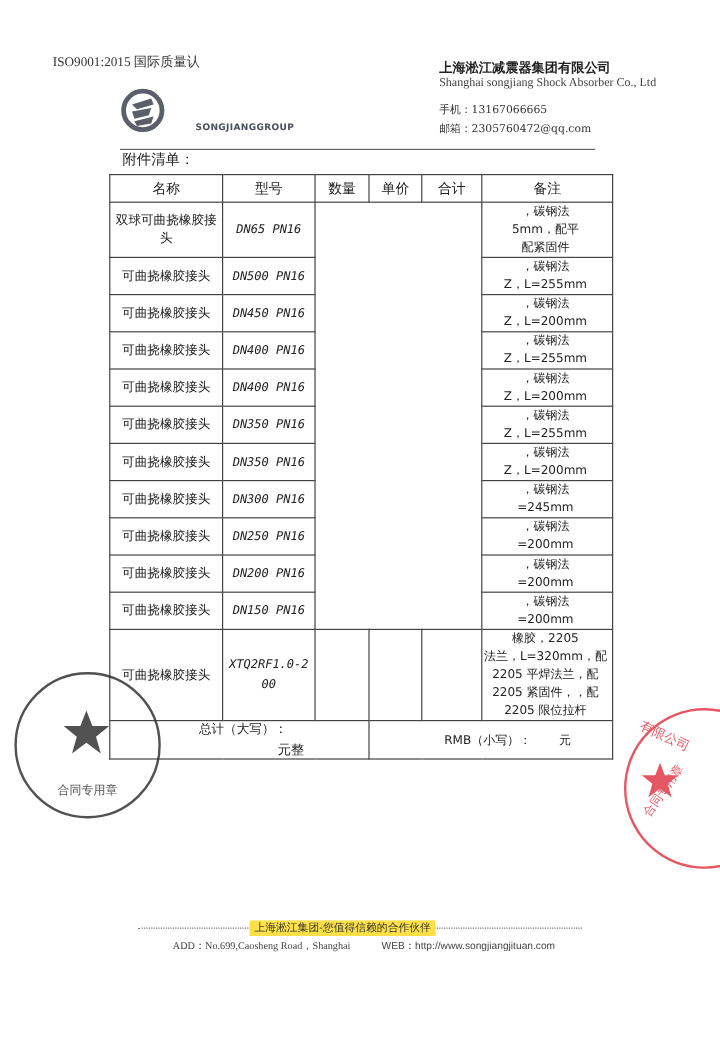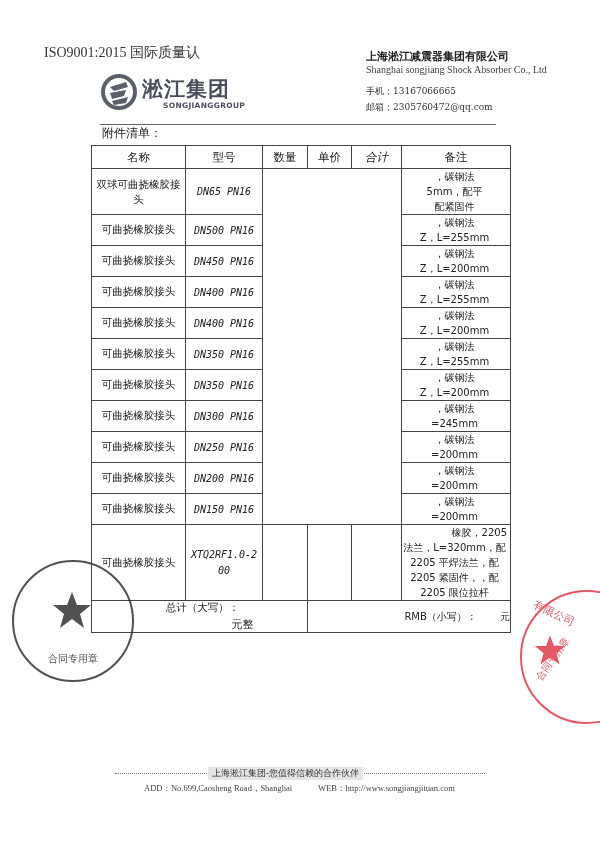--- a/index.html
+++ b/index.html
@@ -1,69 +1,68 @@
 <!DOCTYPE html>
 <html><head>
 <meta charset="utf-8">
 <style>
   html, body { margin: 0; padding: 0; }
   body {
     width: 600px; height: 866px; background: #ffffff; position: relative; overflow: hidden;
     font-family: "DejaVu Serif", "Liberation Serif", serif; color: #222;
   }
   .abs { position: absolute; }
-  .iso { left: 44px; top: 44px; font-size: 14px; color: #333; font-family: "Liberation Serif", serif; }
+  .iso { left: 44px; top: 44px; font-size: 11px; color: #333; font-family: "Liberation Serif", serif; }
   .logo { left: 100px; top: 73px; width: 130px; height: 40px; }
   .logo-cn { position: absolute; left: 42px; top: 2px; font-size: 21px; font-weight: bold; color: #4a4f5a; font-family: "DejaVu Sans", sans-serif; letter-spacing: 1px; }
   .logo-en { position: absolute; left: 43px; top: 28px; font-size: 7.5px; font-weight: bold; color: #4a4f5a; font-family: "DejaVu Sans", sans-serif; letter-spacing: 0.3px; padding-left: 20px; }
   .company { left: 366px; top: 49px; font-size: 11px; font-weight: bold; color: #222; }
   .company-en { left: 366px; top: 64px; font-size: 10px; color: #444; font-family: Liberation Serif, serif; }
   .phone { left: 366px; top: 85px; font-size: 9px; color: #333; }
   .email { left: 366px; top: 101px; font-size: 9px; color: #333; }
   .hr-top { left: 100px; top: 124px; width: 396px; height: 1px; background: #666; }
   .attach { left: 102px; top: 125px; font-size: 12px; color: #222; font-family: "DejaVu Sans", sans-serif; }
 
   table.items {
     position: absolute; left: 91px; top: 145px; border-collapse: collapse;
     font-family: "DejaVu Sans", sans-serif; font-size: 10.5px; color: #222; padding-left: 45px;
   }
   table.items td, table.items th { border: 1px solid #444; padding: 0; text-align: center; vertical-align: middle; font-weight: normal; }
   table.items th { height: 22px; font-size: 11.5px; }
-  .c1 { width: 93px; } .c2 { width: 76px; } .c3 { width: 44px; } .c4 { width: 43px; margin-top: 20px; } .c5 { width: 49px; font-style: italic; } .c6 { width: 108px; }
+  .c1 { width: 93px; } .c2 { width: 76px; } .c3 { width: 44px; } .c4 { width: 43px; margin-top: 20px; } .c5 { width: 49px; } .c6 { width: 108px; }
   .model { font-family: "DejaVu Sans Mono", monospace; font-size: 10px; letter-spacing: 0; font-style: italic; }
   .note { text-align: left; padding-right: 3px !important; font-size: 10px; line-height: 15px; overflow: hidden; white-space: nowrap; }
   .total-row td { height: 28px; text-align: left; }
   .total-label { font-size: 10.5px; vertical-align: top !important; padding-left: 6px !important; }
   .total-cn { font-size: 11px; padding-left: 80px; display: block; margin-top: 2px; }
   .rmb { font-size: 10px; }
 
   .hr-foot { left: 115px; top: 773px; width: 370px; border-top: 1px dotted #777; height: 0; }
-  .slogan { left: 208px; top: 767px; font-size: 9px; background: #e5e5e5; padding: 0 4px; color: #333; }
+  .slogan { left: 208px; top: 767px; font-size: 9px; background: #fde047; padding: 0 4px; color: #333; }
   .addr { left: 144px; top: 783px; font-size: 8.5px; color: #444; font-family: "Liberation Serif", serif; }
-  .web { left: 318px; top: 783px; font-size: 8.5px; color: #444; font-family: Liberation Serif, serif; }
+  .web { left: 318px; top: 783px; font-size: 8.5px; color: #444; font-family: Liberation Sans, sans-serif; }
 
   .seal-black { left: 12px; top: 560px; width: 118px; height: 118px; border: 2.5px solid #333; border-radius: 50%; opacity: 0.85; }
   .seal-black-text { position: absolute; left: 0; right: 0; bottom: 14px; text-align: center; font-size: 10px; color: #333; }
   .seal-red { left: 520px; top: 590px; width: 130px; height: 130px; border: 2px solid #e23a4a; border-radius: 50%; opacity: 0.85; }
   .seal-red-text { position: absolute; left: 10px; top: 14px; font-size: 11px; color: #e23a4a; transform: rotate(25deg); }
   .seal-red-bottom { position: absolute; left: 6px; top: 60px; font-size: 10px; color: #e23a4a; transform: rotate(-55deg); }
 </style>
 </head>
 <body>
 
 <div class="abs iso">ISO9001:2015 国际质量认</div>
 
 <div class="abs logo">
   <svg width="38" height="38" viewBox="0 0 38 38" style="position:absolute;left:0;top:0;">
     <circle cx="19" cy="19" r="16" fill="none" stroke="#5a5f6a" stroke-width="4"></circle>
     <path d="M10 14 L26 9 L28 14 L14 18 Z" fill="#5a5f6a"></path>
     <path d="M10 20 L26 17 L24 23 L12 26 Z" fill="#5a5f6a"></path>
     <path d="M12 28 L28 24 L26 30 L14 32 Z" fill="#5a5f6a"></path>
   </svg>
-  <span class="logo-cn">淞江集团</span>
   <span class="logo-en">SONGJIANGGROUP</span>
 </div>
 
 <div class="abs company">上海淞江减震器集团有限公司</div>
 <div class="abs company-en">Shanghai songjiang Shock Absorber Co., Ltd</div>
 <div class="abs phone">手机：13167066665</div>
 <div class="abs email">邮箱：2305760472@qq.com</div>
 
 <div class="abs hr-top"></div>
 <div class="abs attach">附件清单：</div>
@@ -170,33 +169,33 @@
           <div>=200mm</div>
         </td>
     </tr>
     <tr style="height:75px;">
       <td>可曲挠橡胶接头</td>
       <td class="model" style="line-height:16px;word-break:break-all;padding:0 4px;white-space:normal;">XTQ2RF1.0-200</td>
       <td></td>
       <td></td>
       <td></td>
       <td class="note" style="text-align:center !important;">
-        <div style="text-align:right;">橡胶，2205</div>
+        <div style="text-align:center;">橡胶，2205</div>
         <div>法兰，L=320mm，配</div>
         <div>2205 平焊法兰，配</div>
         <div>2205 紧固件，，配</div>
         <div>2205 限位拉杆</div>
       </td>
     </tr>
     <tr class="total-row">
       <td colspan="3" class="total-label">
         <span>总计（大写）：</span>
         <span class="total-cn">元整</span>
       </td>
-      <td colspan="3" class="rmb" style="padding-left:28px;text-align:right;">
+      <td colspan="3" class="rmb" style="padding-left:28px;">
         <span>RMB（小写）：</span>
         <span style="margin-left:20px;">元</span>
       </td>
     </tr>
   </tbody>
 </table>
 
 <div class="abs seal-black">
   <svg width="40" height="40" viewBox="0 0 40 40" style="position:absolute;left:38px;top:28px;">
     <polygon points="20,2 25,15 39,15 28,24 32,38 20,29 8,38 12,24 1,15 15,15" fill="#333"></polygon>

